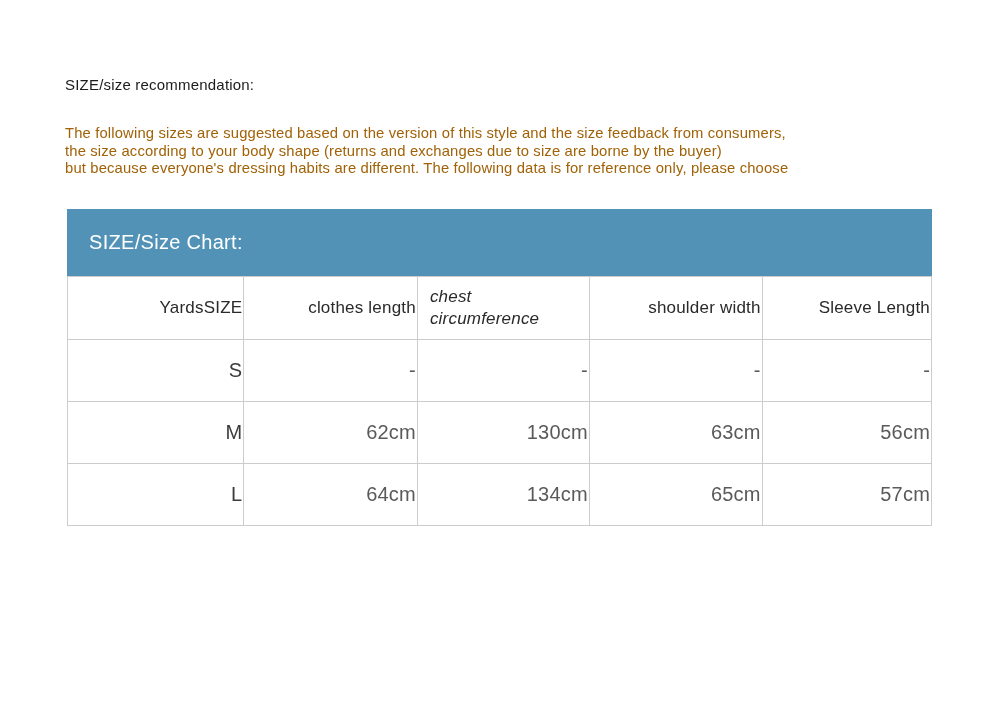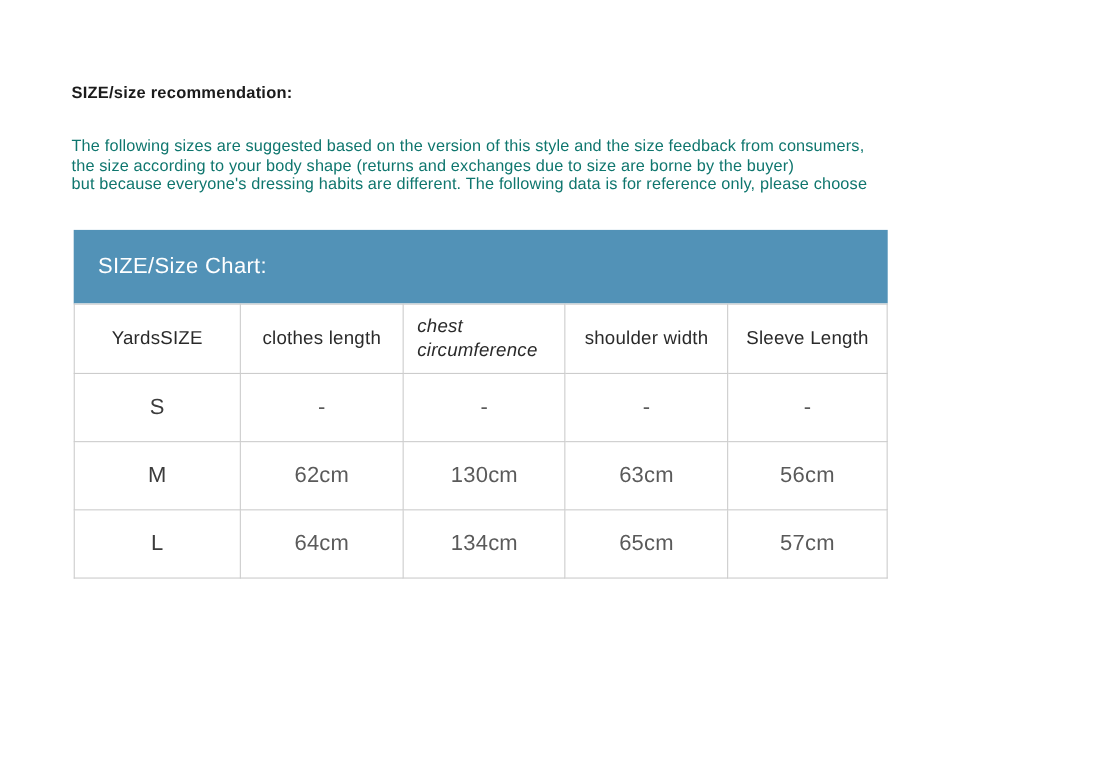--- a/index.html
+++ b/index.html
@@ -10,34 +10,34 @@
   body {
     width: 1000px;
     height: 708px;
     font-family: "Liberation Sans", "DejaVu Sans", sans-serif;
     color: #1e1e1e;
     overflow: hidden;
   }
   .page-title {
     margin: 76px 65px 0 65px;
     font-size: 15px;
-    font-weight: 700;
+    font-weight: 400;
     letter-spacing: 0.2px;
     color: #1b1b1b;
   }
   .description {
     margin: 32px 65px 0 65px;
     font-size: 14.8px;
     line-height: 17.6px;
     letter-spacing: 0.15px;
-    color: #0f766e;
+    color: #a16207;
   }
   .size-chart {
     margin: 31px 65px 0 67px;
-    width: 740px;
+    width: 865px;
   }
   .chart-title-bar {
     box-sizing: border-box;
     height: 67px;
     background: #5292b7;
     color: #ffffff;
     display: flex;
     align-items: center;
     padding-left: 22px;
     font-size: 20px;
@@ -49,21 +49,21 @@
     table-layout: fixed;
   }
   .size-table col.c1 { width: 20.4%; }
   .size-table col.c2 { width: 20.1%; }
   .size-table col.c3 { width: 19.9%; }
   .size-table col.c4 { width: 20.0%; }
   .size-table col.c5 { width: 19.6%; }
   .size-table th,
   .size-table td {
     border: 1px solid #cccccc;
-    text-align: center;
+    text-align: right;
     box-sizing: border-box;
     background: #ffffff;
   }
   .size-table thead th {
     height: 63px;
     font-size: 17px;
     font-weight: 400;
     color: #2a2a2a;
     letter-spacing: 0.2px;
   }

